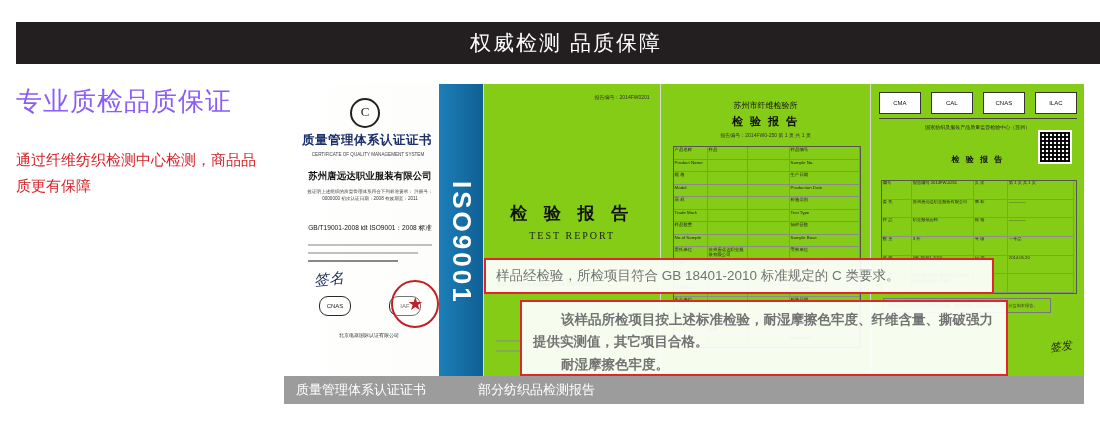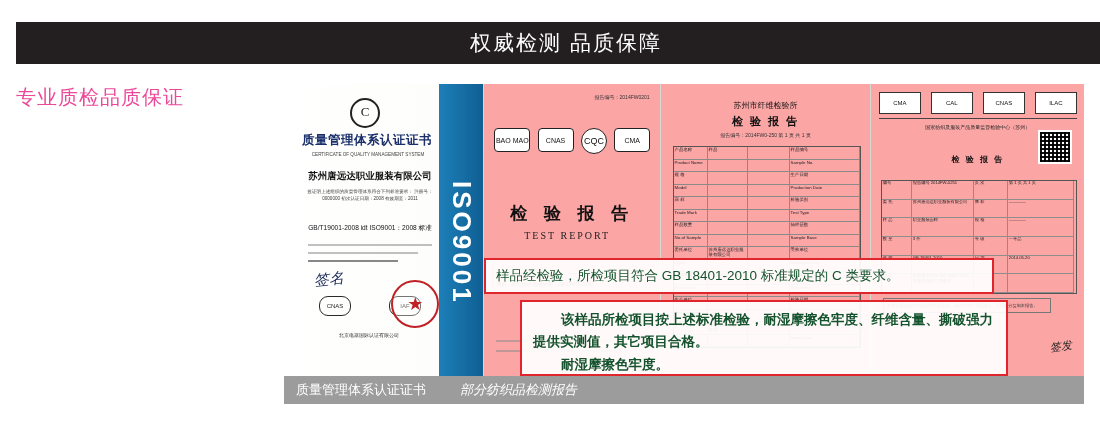--- a/index.html
+++ b/index.html
@@ -35,22 +35,22 @@
   }
 
   
   .left-col {
     position: absolute;
     left: 16px;
     top: 84px;
     width: 262px;
   }
   .left-heading {
-    font-size: 20px;
-    color: #ec4899;
+    font-size: 26px;
+    color: #8b5cf6;
     letter-spacing: 1px;
     white-space: nowrap;
   }
   .left-note {
     margin-top: 28px;
     font-size: 15px;
     line-height: 26px;
     color: #d8232a;
     width: 240px;
   }
@@ -68,21 +68,21 @@
   .cert-strip {
     position: absolute;
     left: 0;
     top: 0;
     width: 800px;
     height: 292px;
     display: flex;
   }
   .cert {
     position: relative;
-    background: #fca5a5;
+    background: #84cc16;
     border-right: 1px solid #d9d9d4;
     overflow: hidden;
   }
   .cert.c1 { width: 200px; background: linear-gradient(90deg,#ffffff 0%,#fdfdfb 78%,#1d7fb8 78%,#0f5f93 100%); }
   .cert.c2 { width: 176px; }
   .cert.c3 { width: 210px; }
   .cert.c4 { width: 214px; border-right: none; }
 
   
   .ln {
@@ -243,25 +243,25 @@
     text-align: center;
     font-size: 17px;
     letter-spacing: 6px;
     color: #111;
     font-weight: bold;
   }
   .c2-title-en {
     position: absolute;
     left: 0; top: 146px;
     width: 176px;
+    text-align: center;
     font-size: 10px;
     letter-spacing: 2px;
     color: #222;
     font-family: "Liberation Serif", serif;
-    padding-left: 40px;
   }
   .c2-fields {
     position: absolute;
     left: 12px; top: 184px;
     width: 152px;
     font-size: 5px;
     color: #333;
     line-height: 11px;
   }
 
@@ -356,21 +356,21 @@
     font-family: "Liberation Serif", serif; font-style: italic;
     font-size: 11px; color: #222; transform: rotate(-8deg);
   }
 
   
   .callout {
     position: absolute;
     background: rgba(255,255,255,.93);
     border: 2px solid #e0262d;
     box-sizing: border-box;
-    color: #14532d;
+    color: #737373;
     font-size: 13.5px;
     line-height: 22px;
     padding: 6px 10px;
   }
   .callout.one {
     left: 200px; top: 174px;
     width: 510px; height: 36px;
     display: flex; align-items: center;
   }
   .callout.two {
@@ -385,39 +385,40 @@
     position: absolute;
     left: 0; bottom: 0;
     width: 800px; height: 28px;
     background: #9c9c9c;
     display: flex;
     align-items: center;
     color: #ffffff;
     font-size: 13px;
   }
   .cap1 { margin-left: 12px; }
-  .cap2 { margin-left: 34px; font-style: italic; }
+  .cap2 { margin-left: 52px; }
 
   
   .page-gap {
     position: absolute;
     left: 0; top: 64px; width: 1100px; height: 20px;
     background: #ffffff;
   }
 </style>
 </head>
 <body>
 
 <div class="banner">
   <span class="banner-title">权威检测  品质保障</span>
 </div>
 <div class="page-gap"></div>
 
 <div class="left-col">
   <div class="left-heading">专业质检品质保证</div>
+  <div class="left-note">通过纤维纺织检测中心检测，商品品质更有保障</div>
 </div>
 
 <div class="collage">
 
   <div class="cert-strip">
 
     <div class="cert c1">
       <div class="c1-top-logo">C</div>
       <div class="c1-title">质量管理体系认证证书</div>
       <div class="c1-sub">CERTIFICATE OF QUALITY MANAGEMENT SYSTEM</div>
@@ -432,26 +433,20 @@
         <div class="badge">CNAS</div>
         <div class="badge">IAF</div>
       </div>
       <div class="stamp">★</div>
       <div class="c1-footer">北京电器国际认证有限公司</div>
       <div class="iso-side">ISO9001</div>
     </div>
 
     <div class="cert c2">
       <div class="c2-code">报告编号：2014FW0201</div>
-      <div class="c2-logos">
-        <div class="c2-logo">BAO MAO</div>
-        <div class="c2-logo">CNAS</div>
-        <div class="c2-logo round">CQC</div>
-        <div class="c2-logo">CMA</div>
-      </div>
       <div class="c2-title">检 验 报 告</div>
       <div class="c2-title-en">TEST REPORT</div>
       <div class="c2-fields">样品名称：————
 委托单位：————
 生产单位：————
 检验类别：委托检验
 检验依据：GB 18401-2010</div>
       <div class="ln" style="left:12px;top:256px;width:150px;"></div>
       <div class="ln" style="left:12px;top:266px;width:120px;"></div>
     </div>

